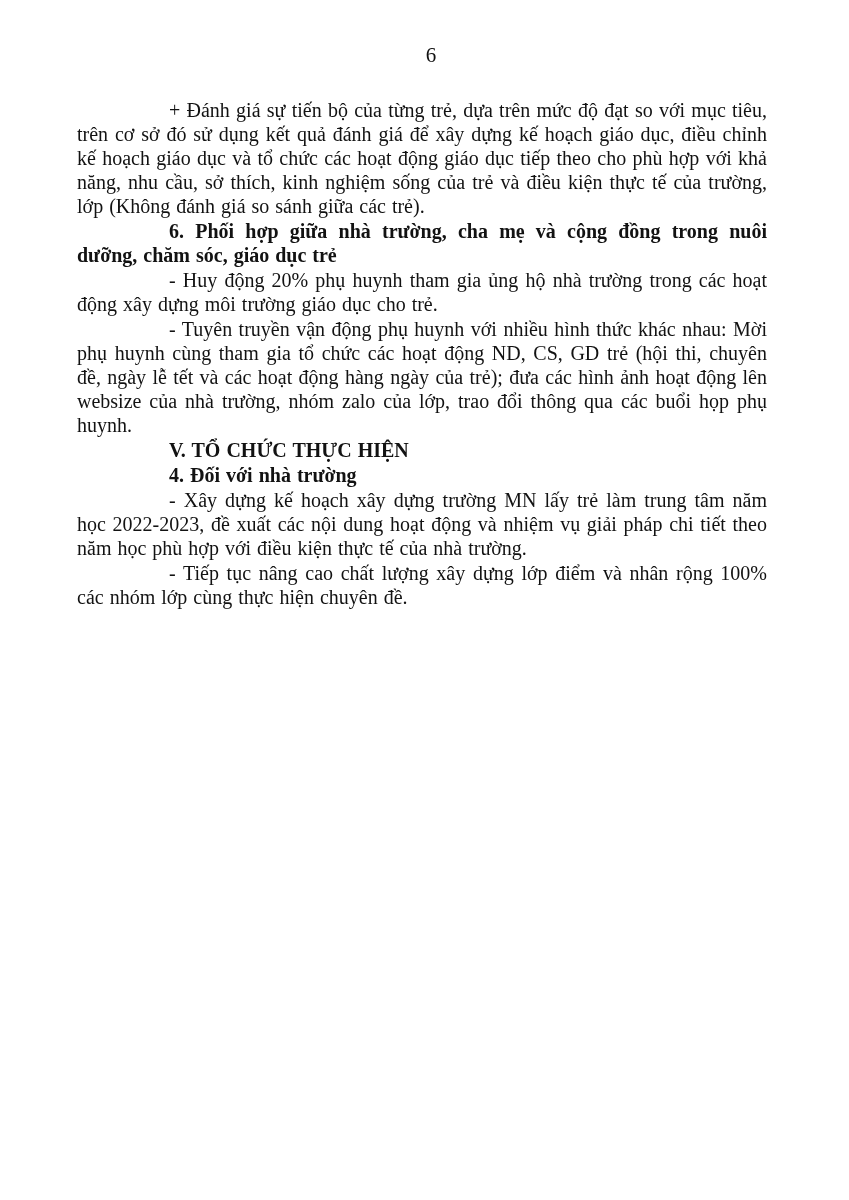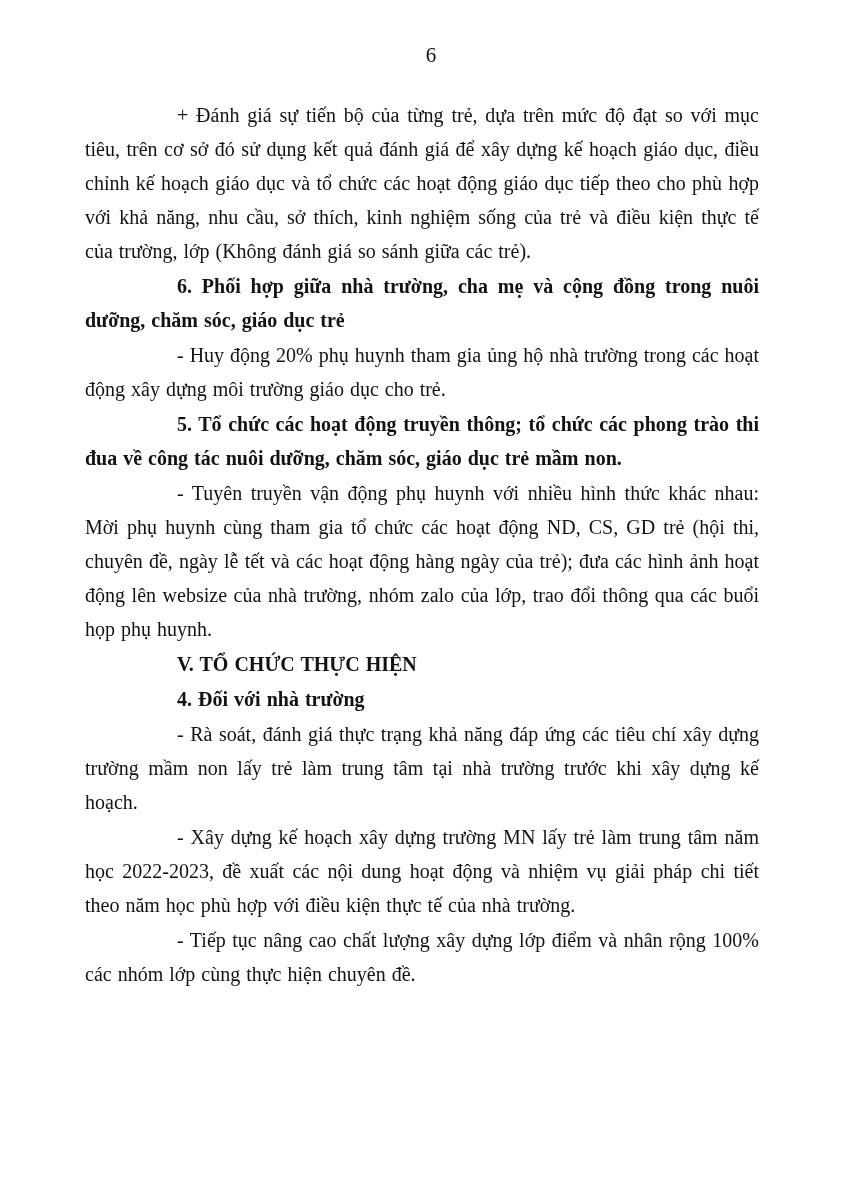--- a/index.html
+++ b/index.html
@@ -22,23 +22,23 @@
     padding: 42px 74px 0 69px; 
   }
   .page-number {
     text-align: center;
     font-size: 21px;
     line-height: 26px;
     margin: 0 0 30px 0;
     padding-left: 18px; 
   }
   .doc p {
-    margin: 1px 16px;
+    margin: 1px 8px;
     font-size: 20px;
-    line-height: 34px;
+    line-height: 24px;
     text-align: justify;
     text-indent: 92px;
     word-spacing: 1px;
   }
   .doc p.bold {
     font-weight: bold;
   }
 </style>
 </head>
 <body>
@@ -50,28 +50,26 @@
     <div class="doc">
       <p>+ Đánh giá sự tiến bộ của từng trẻ, dựa trên mức độ đạt so với mục tiêu, trên cơ sở đó sử dụng kết quả đánh giá để xây dựng kế hoạch giáo dục, điều chỉnh kế hoạch giáo dục và tổ chức các hoạt động giáo dục tiếp theo cho phù hợp với khả năng, nhu cầu, sở thích, kinh nghiệm sống của trẻ và điều kiện thực tế của trường, lớp (Không đánh giá so sánh giữa các trẻ).</p>
 
 
       <p class="bold">6. Phối hợp giữa nhà trường, cha mẹ và cộng đồng trong nuôi dưỡng, chăm sóc, giáo dục trẻ</p>
 
 
 
       <p>- Huy động 20% phụ huynh tham gia ủng hộ nhà trường trong các hoạt động xây dựng môi trường giáo dục cho trẻ.</p>
 
-      <p class="bold">5. Tổ chức các hoạt động truyền thông; tổ chức các phong trào thi đua về công tác nuôi dưỡng, chăm sóc, giáo dục trẻ mầm non.</p>
 
       <p>- Tuyên truyền vận động phụ huynh với nhiều hình thức khác nhau: Mời phụ huynh cùng tham gia tổ chức các hoạt động ND, CS, GD trẻ (hội thi, chuyên đề, ngày lễ tết và các hoạt động hàng ngày của trẻ); đưa các hình ảnh hoạt động lên websize của nhà trường, nhóm zalo của lớp, trao đổi thông qua các buổi họp phụ huynh.</p>
 
       <p class="bold">V. TỔ CHỨC THỰC HIỆN</p>
 
       <p class="bold">4. Đối với nhà trường</p>
 
-      <p>- Rà soát, đánh giá thực trạng khả năng đáp ứng các tiêu chí xây dựng trường mầm non lấy trẻ làm trung tâm tại nhà trường trước khi xây dựng kế hoạch.</p>
 
       <p>- Xây dựng kế hoạch xây dựng trường MN lấy trẻ làm trung tâm năm học 2022-2023, đề xuất các nội dung hoạt động và nhiệm vụ giải pháp chi tiết theo năm học phù hợp với điều kiện thực tế của nhà trường.</p>
 
       <p>- Tiếp tục nâng cao chất lượng xây dựng lớp điểm và nhân rộng 100% các nhóm lớp cùng thực hiện chuyên đề.</p>
     </div>
   </div>
 </div>
 
 </body></html>

